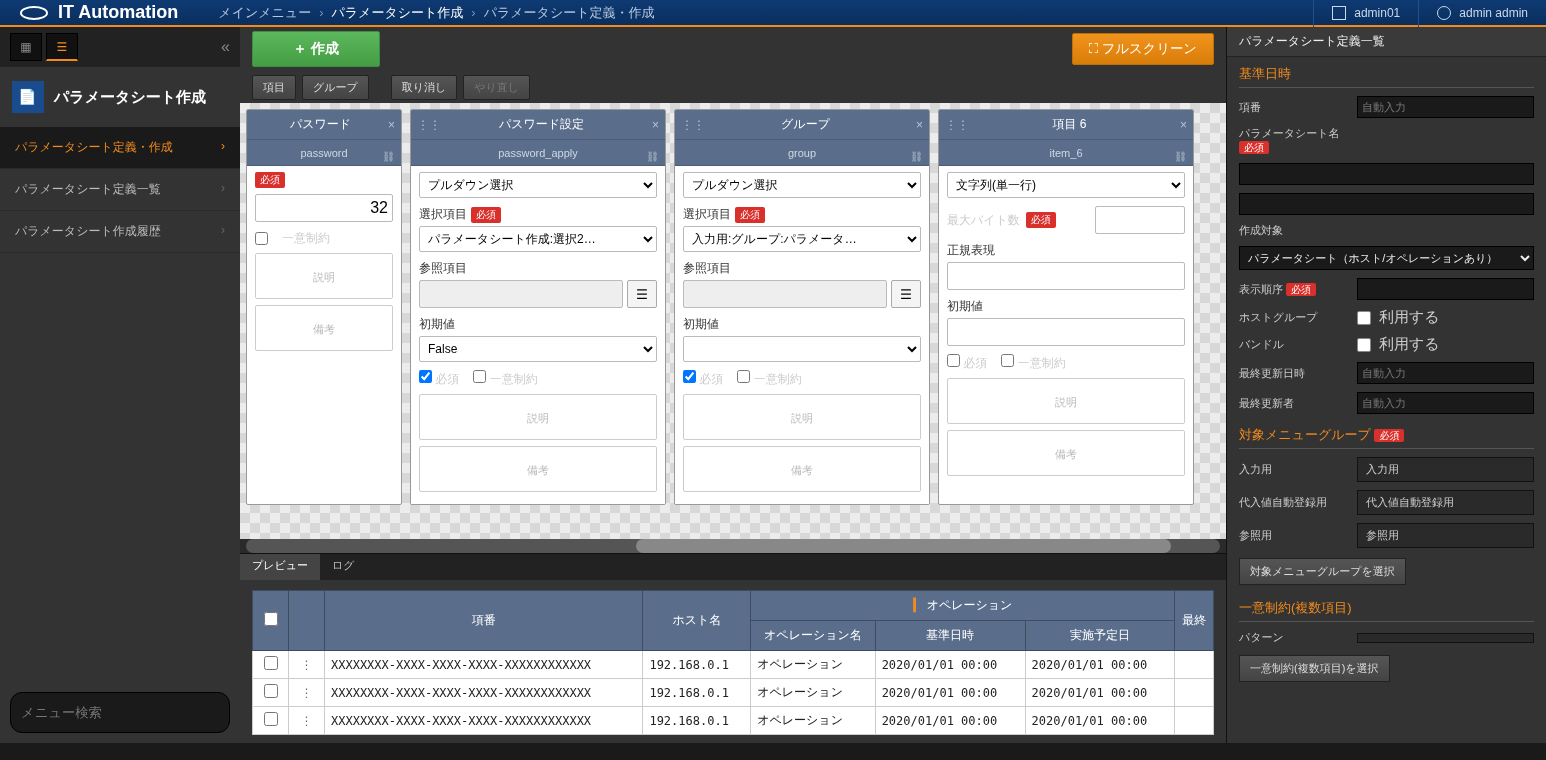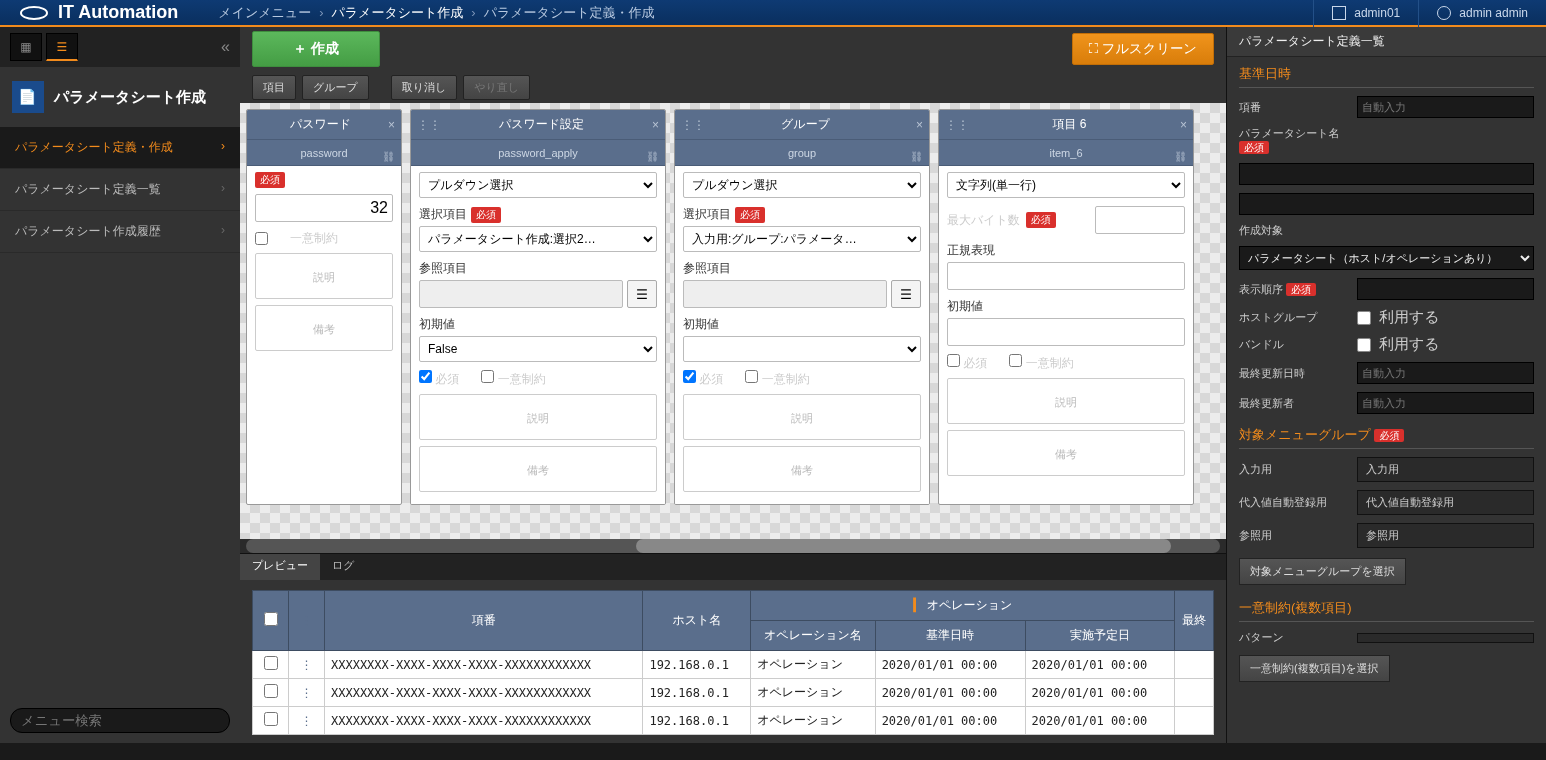--- a/index.html
+++ b/index.html
@@ -27,21 +27,21 @@
 .side-tog-btn { width: 32px; height: 28px; background: #111; border: 1px solid #000; display: flex; align-items: center; justify-content: center; color: #888; cursor: pointer; }
 .side-tog-btn.on { color: #f28b1c; border-bottom: 2px solid #f28b1c; }
 .collapse-icon { color: #888; font-size: 16px; cursor: pointer; }
 .side-title { display: flex; align-items: center; gap: 10px; padding: 14px 12px; font-size: 15px; color: #fff; font-weight: bold; }
 .side-title-icon { width: 32px; height: 32px; background: #1a4b8c; display: flex; align-items: center; justify-content: center; color: #fff; }
 .side-nav-item { padding: 12px 15px; color: #bbb; border-bottom: 1px solid #2a2a2a; display: flex; justify-content: space-between; cursor: pointer; }
 .side-nav-item.active { background: #1a1a1a; color: #f28b1c; }
 .side-nav-item .chev { color: #666; }
 .side-nav-item.active .chev { color: #f28b1c; }
 .side-bottom { margin-top: auto; padding: 10px; }
-.side-search { width: 100%; background: #1a1a1a; border: 1px solid #000; border-radius: 12px; padding: 4px 10px; color: #888; }
+.side-search { width: 100%; background: #1a1a1a; border: 1px solid #000; border-radius: 12px; padding: 12px 10px; color: #888; }
 
 
 .workspace { flex: 1; display: flex; flex-direction: column; background: #2a2a2a; overflow: hidden; }
 .ws-toolbar { height: 44px; display: flex; align-items: center; padding: 8px 12px; gap: 8px; background: #333; }
 .btn-create { background: linear-gradient(#5cb85c,#449d44); color: #fff; padding: 8px 40px; border: 1px solid #3e8e3e; border-radius: 2px; font-size: 14px; font-weight: bold; cursor: pointer; }
 .btn-fs { background: linear-gradient(#f0941c,#d97d0a); color: #fff; padding: 6px 16px; border: 1px solid #c26e07; border-radius: 2px; margin-left: auto; cursor: pointer; }
 .ws-toolbar2 { height: 32px; display: flex; align-items: center; padding: 0 12px; gap: 6px; background: #333; }
 .tbtn { background: linear-gradient(#555,#444); color: #ddd; padding: 4px 10px; border: 1px solid #222; border-radius: 2px; font-size: 11px; cursor: pointer; }
 .tbtn.dis { color: #777; text-align: center; }
 
@@ -59,21 +59,21 @@
 .col-link { position: absolute; right: 6px; top: 4px; color: #b8c4d4; font-size: 10px; }
 .col-body { padding: 6px 8px; background: #fff; }
 .field-row { margin-bottom: 8px; }
 .field-label { font-size: 12px; color: #333; margin-bottom: 3px; display: flex; align-items: center; gap: 4px; }
 .req { background: #d9302c; color: #fff; font-size: 10px; padding: 1px 5px; border-radius: 2px; }
 .txt-in { width: 100%; border: 1px solid #bbb; padding: 4px; font-size: 16px; border-radius: 2px; background: #fff; }
 .sel-in { width: 100%; border: 1px solid #bbb; padding: 4px; font-size: 12px; border-radius: 2px; background: #fff; }
 .ref-row { display: flex; gap: 4px; }
 .ref-row .txt-in { flex: 1; background: #eee; }
 .ref-btn { width: 30px; border: 1px solid #aaa; background: #f4f4f4; border-radius: 2px; cursor: pointer; }
-.chk-row { display: flex; gap: 22px; align-items: center; }
+.chk-row { display: flex; gap: 14px; align-items: center; }
 .desc-area { width: 100%; height: 46px; border: 1px solid #ccc; background: #fff; border-radius: 2px; text-align: center; color: #bbb; font-size: 11px; line-height: 46px; margin-bottom: 6px; }
 .req-standalone { display: inline-block; margin-bottom: 6px; }
 
 .hscroll { height: 14px; background: #555; margin: 0 6px; border-radius: 7px; position: relative; }
 .hscroll-thumb { position: absolute; left: 40%; width: 55%; height: 100%; background: #888; border-radius: 7px; }
 
 
 .preview { background: #333; border-top: 1px solid #111; height: 190px; display: flex; flex-direction: column; }
 .prev-tabs { display: flex; background: #222; height: 26px; }
 .prev-tab { padding: 4px 12px; color: #bbb; cursor: pointer; font-size: 11px; }

